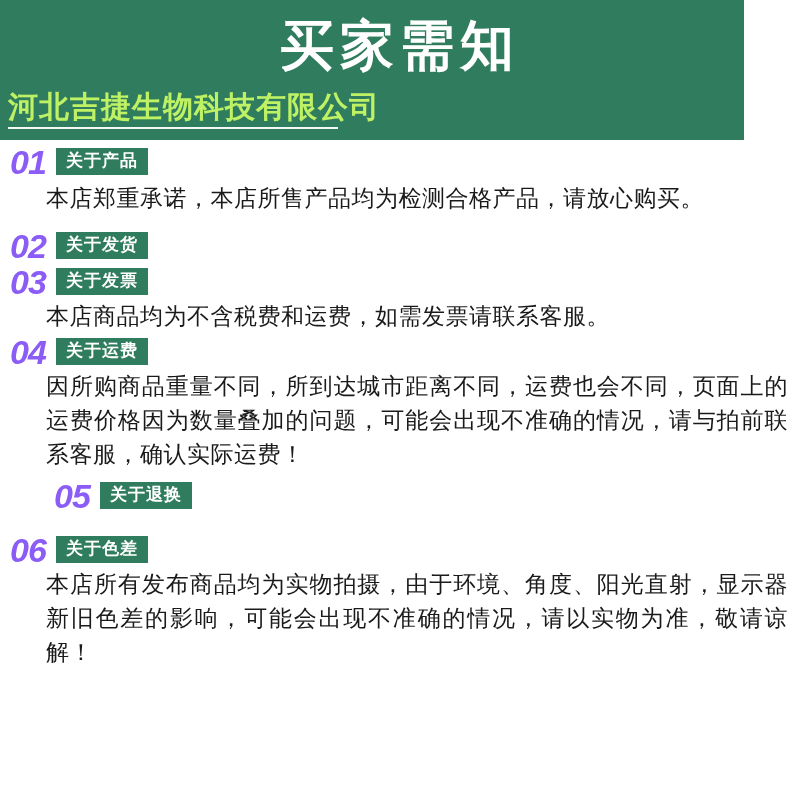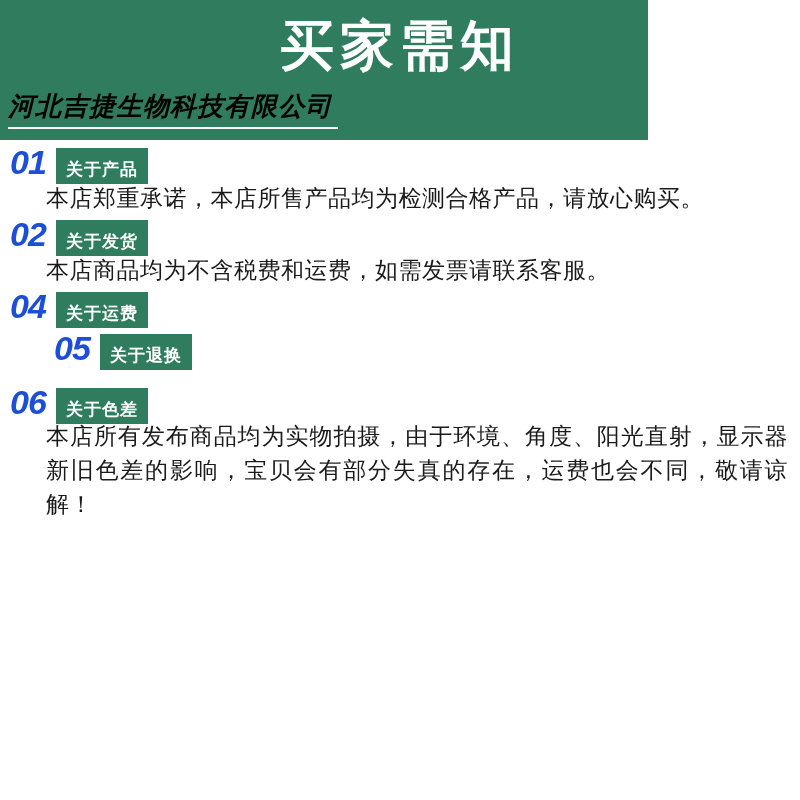--- a/index.html
+++ b/index.html
@@ -15,21 +15,21 @@
   }
   .page {
     position: relative;
     width: 800px;
     height: 800px;
     box-sizing: border-box;
   }
   
   .header {
     position: relative;
-    width: 648px;
+    width: 744px;
     height: 140px;
     background: #2f7c5e;
     box-sizing: border-box;
     overflow: hidden;
   }
   .header-title {
     position: absolute;
     top: 8px;
     left: 0;
     width: 800px;
@@ -38,26 +38,25 @@
     font-size: 54px;
     font-weight: bold;
     letter-spacing: 6px;
     font-family: "Liberation Serif", "DejaVu Serif", serif;
     line-height: 76px;
   }
   .header-company {
     position: absolute;
     top: 90px;
     left: 8px;
-    color: #000000;
-    font-size: 26px;
+    color: #bef264;
+    font-size: 30px;
     font-weight: bold;
     letter-spacing: 1px;
     line-height: 34px;
-    font-style: italic;
   }
   .header-rule {
     position: absolute;
     left: 8px;
     top: 127px;
     width: 330px;
     height: 2px;
     background: #ffffff;
     opacity: 0.95;
   }
@@ -75,49 +74,49 @@
     position: relative;
     height: 34px;
   }
   .num {
     position: absolute;
     left: 0;
     top: -2px;
     font-size: 34px;
     font-weight: bold;
     font-style: italic;
-    color: #1d4ed8;
+    color: #8b5cf6;
     font-family: "Liberation Sans", sans-serif;
     letter-spacing: -1px;
     line-height: 36px;
   }
   .tag {
     position: absolute;
     left: 46px;
     top: 2px;
     background: #2f7c5e;
     color: #ffffff;
     font-size: 17px;
     font-weight: bold;
-    padding: 12px 10px 4px 10px;
+    padding: 3px 10px 4px 10px;
     line-height: 20px;
     letter-spacing: 1px;
   }
   .para {
     font-size: 23px;
     color: #1a1a1a;
     line-height: 34px;
     letter-spacing: 0.5px;
     margin: 0;
     padding: 0 2px 0 36px;
     text-align: justify;
     font-family: "Liberation Serif", "DejaVu Serif", serif;
   }
   .s1 .para { padding-top: 2px; }
-  .s2 .sec-head { margin-top: 2px; }
+  .s2 .sec-head { margin-top: 14px; }
   .s3 .sec-head { margin-top: 0px; }
   .s4 .sec-head { margin-top: 0px; }
   .s5 .sec-head { margin-top: 8px; margin-left: 44px; }
   .s6 .sec-head { margin-top: 20px; }
 </style>
 </head>
 <body>
 
 <div class="page">
 
@@ -138,39 +137,44 @@
     </div>
 
     <div class="section s2">
       <div class="sec-head">
         <span class="num">02</span>
         <span class="tag">关于发货</span>
       </div>
     </div>
 
     <div class="section s3">
+      <div class="sec-head">
+        <span class="num">03</span>
+        <span class="tag">关于发票</span>
+      </div>
       <p class="para">本店商品均为不含税费和运费，如需发票请联系客服。</p>
     </div>
 
     <div class="section s4">
       <div class="sec-head">
         <span class="num">04</span>
         <span class="tag">关于运费</span>
       </div>
+      <p class="para">因所购商品重量不同，所到达城市距离不同，运费也会不同，页面上的运费价格因为数量叠加的问题，可能会出现不准确的情况，请与拍前联系客服，确认实际运费！</p>
     </div>
 
     <div class="section s5">
       <div class="sec-head">
         <span class="num">05</span>
         <span class="tag">关于退换</span>
       </div>
     </div>
 
     <div class="section s6">
       <div class="sec-head">
         <span class="num">06</span>
         <span class="tag">关于色差</span>
       </div>
-      <p class="para">本店所有发布商品均为实物拍摄，由于环境、角度、阳光直射，显示器新旧色差的影响，宝贝会有部分失真的存在，运费也会不同，敬请谅解！</p>
+      <p class="para">本店所有发布商品均为实物拍摄，由于环境、角度、阳光直射，显示器新旧色差的影响，可能会出现不准确的情况，请以实物为准，敬请谅解！</p>
     </div>
 
   </div>
 </div>
 
 </body></html>

